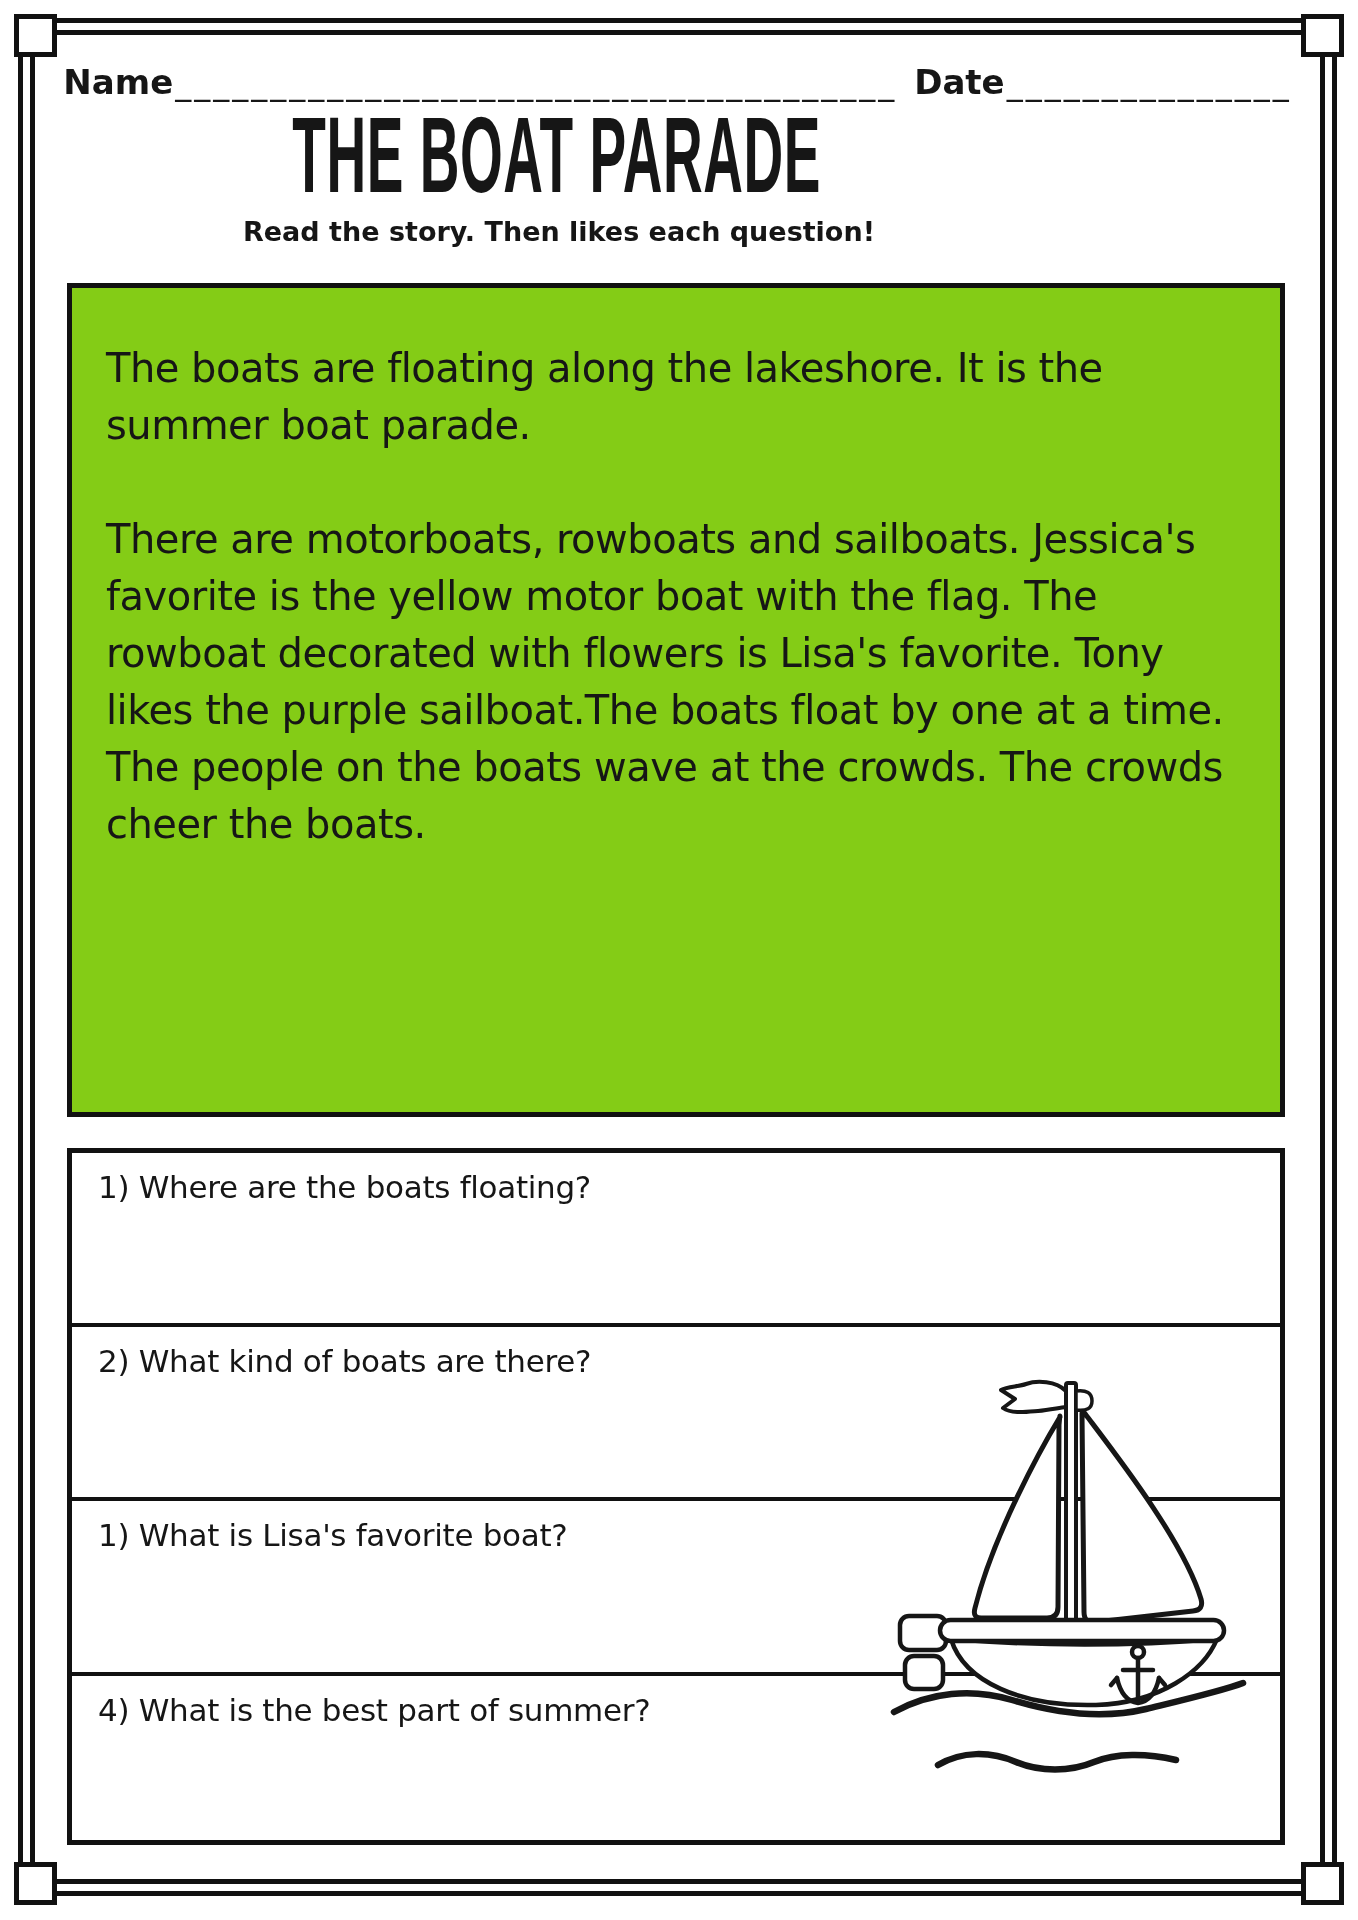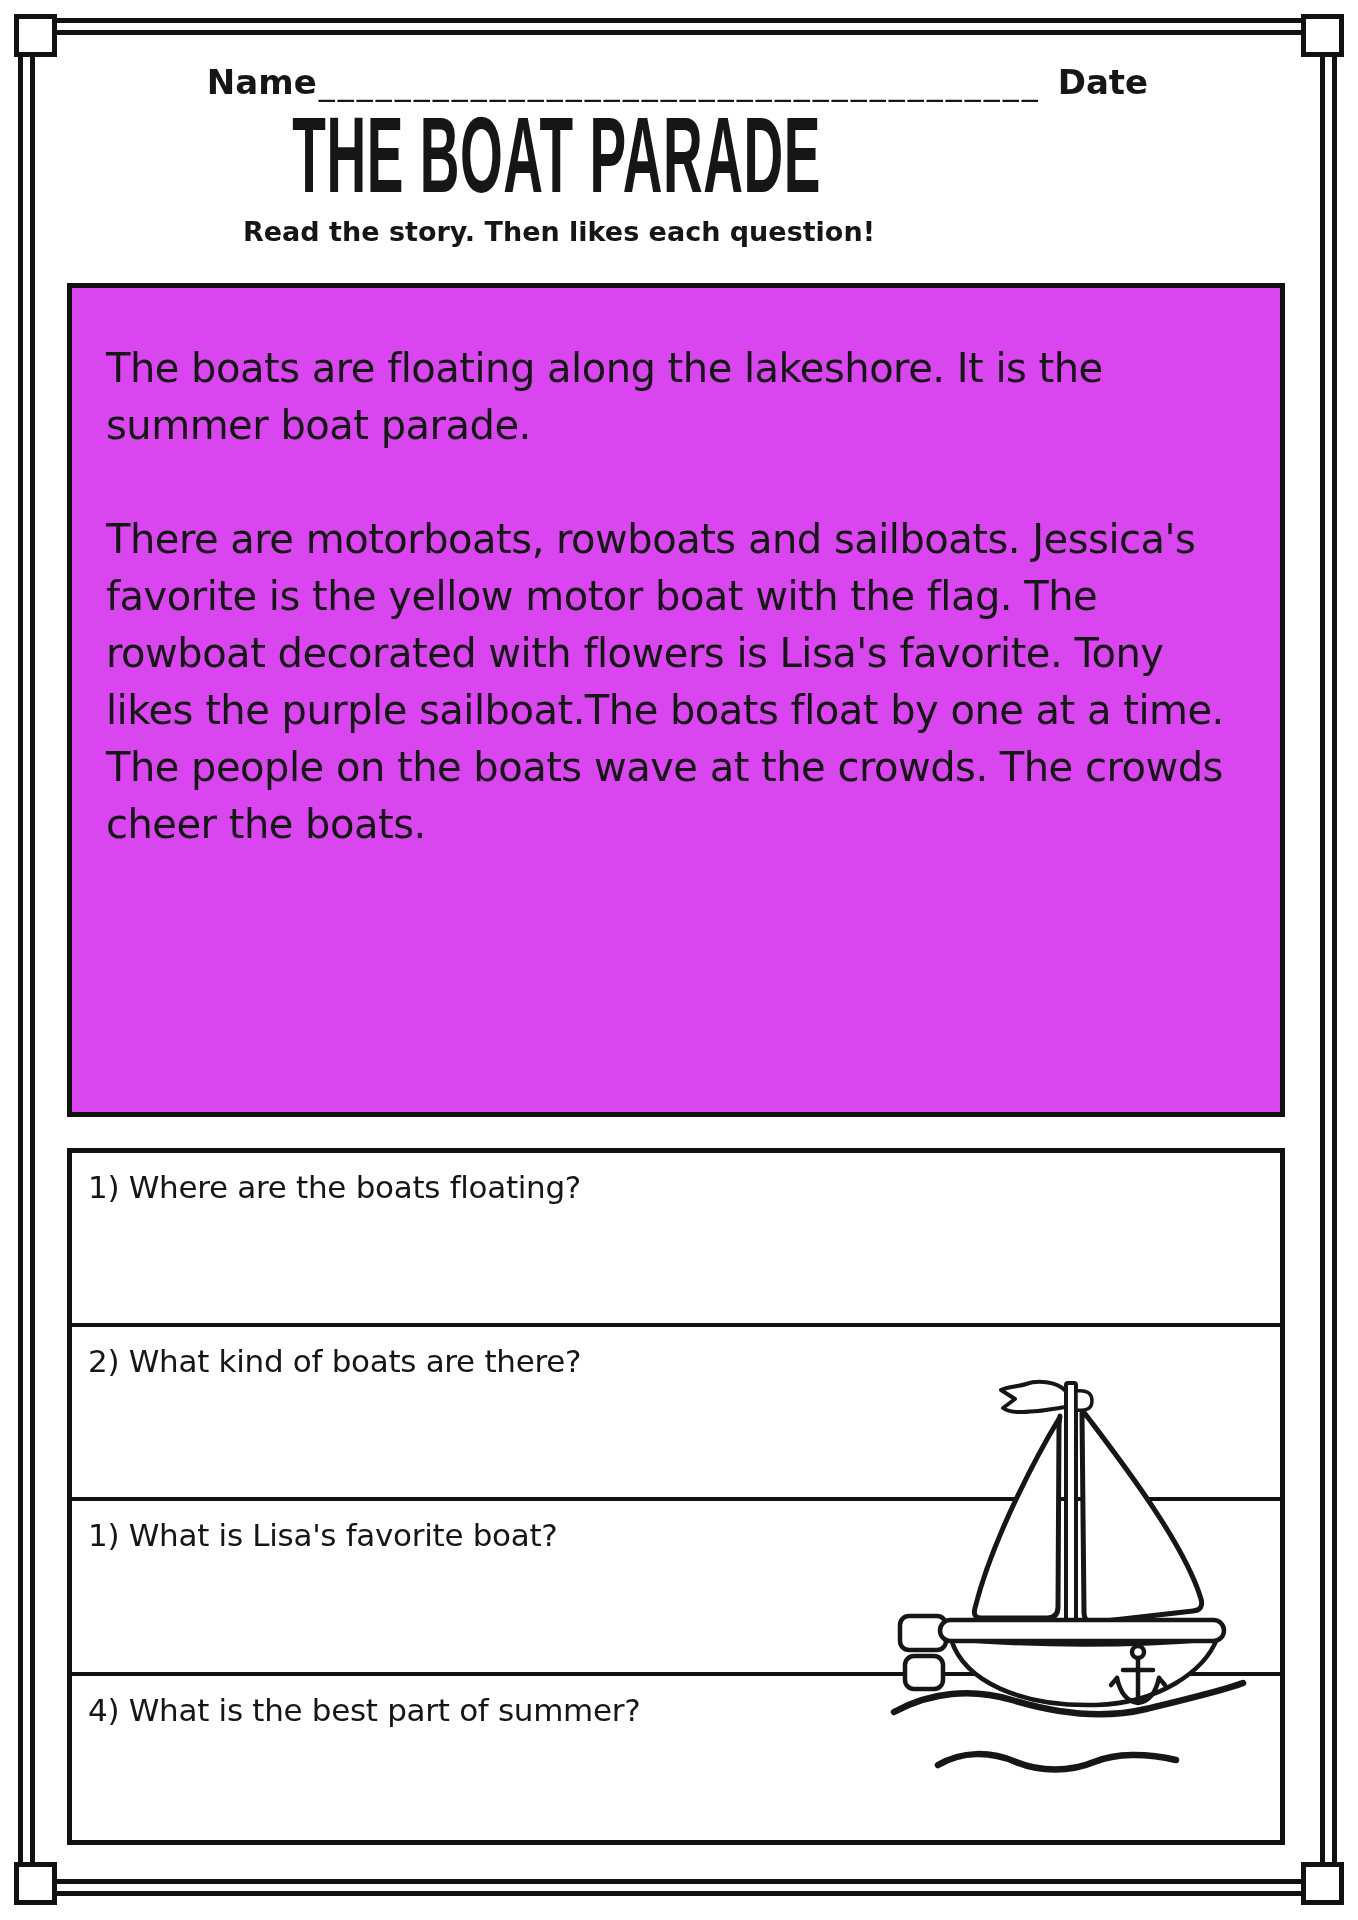--- a/index.html
+++ b/index.html
@@ -54,36 +54,36 @@
   .subtitle-wrap{
     position:absolute;left:0;top:216px;width:1118px;
     text-align:center;
   }
   .subtitle-text{font-size:27px;font-weight:bold;}
 
   
   .story-box{
     position:absolute;left:67px;top:283px;width:1218px;height:834px;
     border:5px solid #111;box-sizing:border-box;
-    padding:52px 34px 0 34px;background:#d946ef;
+    padding:52px 34px 0 34px;background:#84cc16;
   }
   .story-box p{
     margin:0 0 57px 0;font-size:40px;line-height:57px;
     letter-spacing:-0.5px;
   }
 
   
   .question-box{
     position:absolute;left:67px;top:1148px;width:1218px;height:697px;
     border:5px solid #111;box-sizing:border-box;background:#fff;
     display:grid;grid-template-rows:174px 174px 175px auto;
   }
   .q-row{
     box-sizing:border-box;border-bottom:4px solid #111;
-    padding:16px 16px;position:relative;
+    padding:16px 26px;position:relative;
   }
   .q-row:last-child{border-bottom:none;}
   .q-label{font-size:31px;letter-spacing:-0.3px;}
   .answer-space{position:absolute;left:0;top:56px;right:0;bottom:0;}
 
   
   .boat{
     position:absolute;left:880px;top:1370px;width:440px;height:440px;
     z-index:2;
   }
@@ -104,20 +104,21 @@
   <div class="bline v l1"></div>
   <div class="bline v l2"></div>
   <div class="bline v r1"></div>
   <div class="bline v r2"></div>
 
   <div class="name-date">
     <span>Name</span>
     <span class="blank-line">______________________________________</span>
     <span class="date-group">
       <span>Date</span>
+      <span class="blank-line" style="margin-left:2px">_______________</span>
     </span>
   </div>
 
   <div class="title-wrap">
     <span class="title-text">THE BOAT PARADE</span>
   </div>
   <div class="subtitle-wrap">
     <span class="subtitle-text">Read the story. Then likes each question!</span>
   </div>
 

